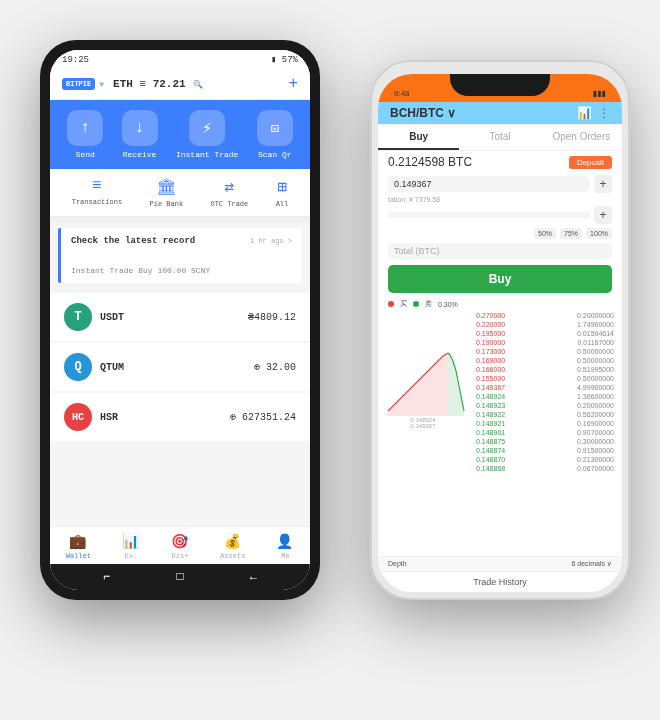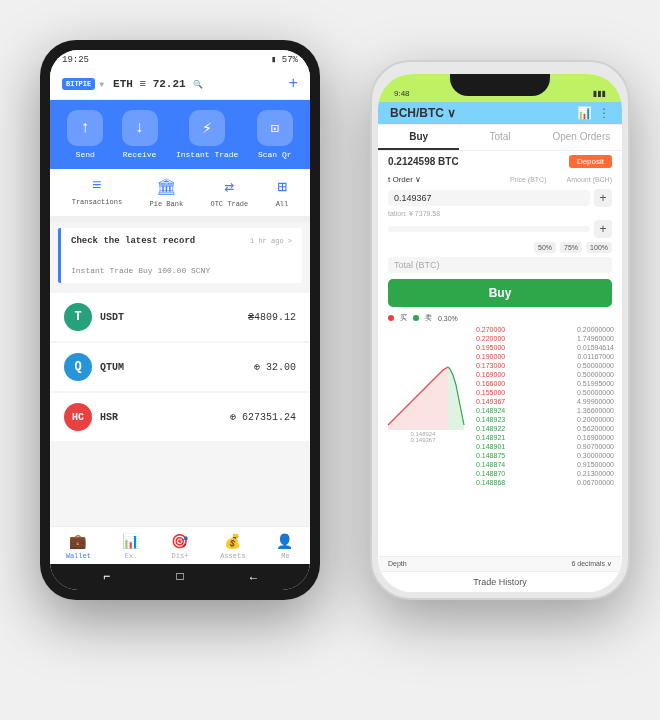--- a/index.html
+++ b/index.html
@@ -286,21 +286,21 @@
       width: 100%;
       height: 100%;
       background: #fff;
       border-radius: 34px;
       overflow: hidden;
       display: flex;
       flex-direction: column;
     }
     .iphone-status {
       height: 28px;
-      background: #bef264;
+      background: #f97316;
       display: flex;
       justify-content: space-between;
       align-items: flex-end;
       padding: 0 16px 4px;
       font-size: 8px;
       color: #333;
       flex-shrink: 0;
     }
     .iphone-header {
       background: #7dd3fc;
@@ -345,23 +345,22 @@
 
     .iphone-deposit-bar {
       display: flex;
       justify-content: space-between;
       align-items: center;
       padding: 4px 10px;
       background: #fff;
       flex-shrink: 0;
     }
     .deposit-btc {
-      font-size: 10px;
-      color: #333;
-      font-weight: bold;
+      font-size: 12px;
+      color: #333;
     }
     .deposit-btn {
       background: #ff6b35;
       color: #fff;
       font-size: 8px;
       padding: 2px 8px;
       border-radius: 3px;
     }
 
     .iphone-order-row {
@@ -685,27 +684,20 @@
         <div class="iphone-tab active">Buy</div>
         <div class="iphone-tab">Total</div>
         <div class="iphone-tab">Open Orders</div>
       </div>
 
       <div class="iphone-deposit-bar">
         <span class="deposit-btc">0.2124598 BTC</span>
         <span class="deposit-btn">Deposit</span>
       </div>
 
-      <div class="iphone-order-row">
-        <span class="order-label">t Order ∨</span>
-        <div class="order-headers">
-          <span class="order-header-text">Price (BTC)</span>
-          <span class="order-header-text">Amount (BCH)</span>
-        </div>
-      </div>
 
       <div class="iphone-price-input-row">
         <div class="price-input">
           <span>0.149367</span>
         </div>
         <div class="plus-btn">+</div>
       </div>
 
       <div class="iphone-est-row">
         <span>tation: ¥ 7379.58</span>

